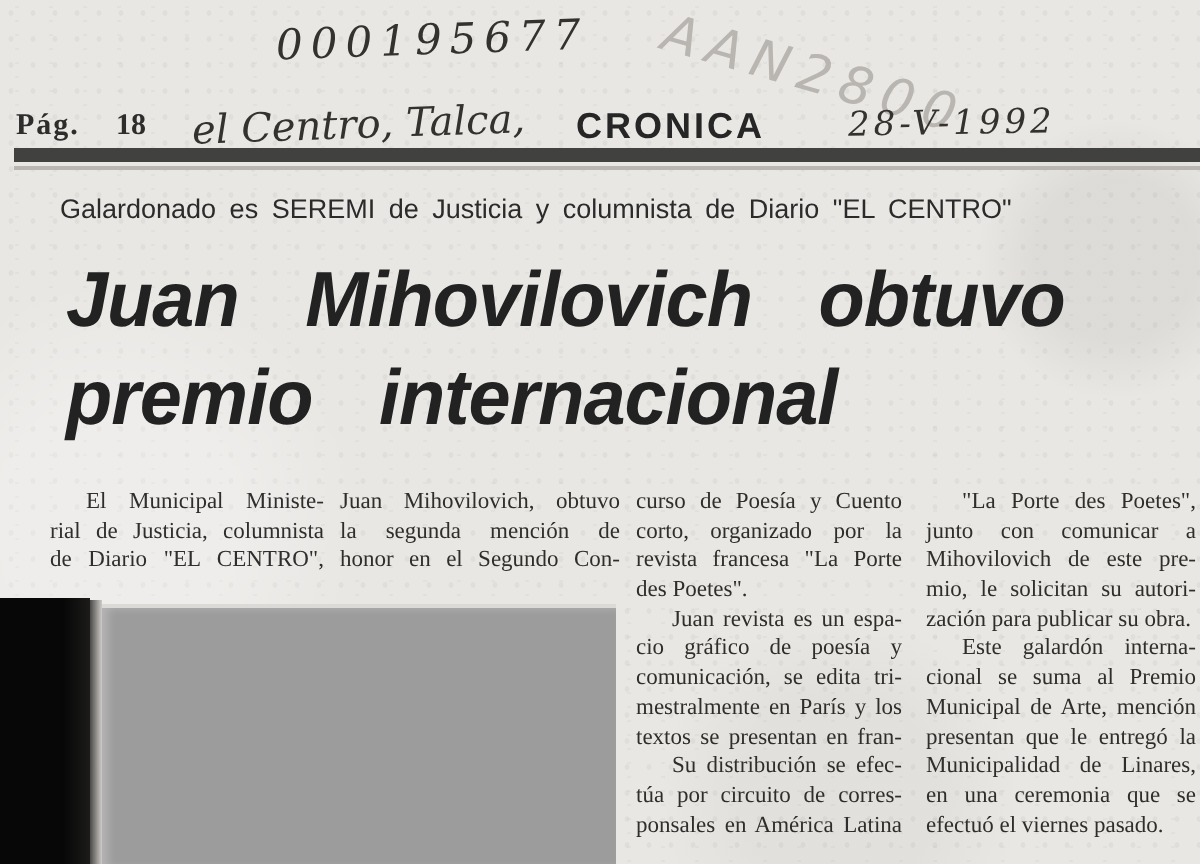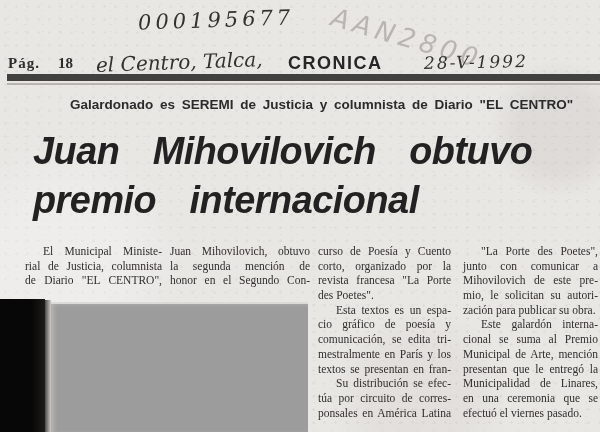--- a/index.html
+++ b/index.html
@@ -35,21 +35,21 @@
   .section{
     left:288px;top:53px;font-size:18px;font-weight:bold;letter-spacing:1.5px;
     font-family:"Liberation Sans", sans-serif;color:#262626;
   }
   .date-hand{left:424px;top:52px;font-size:17px;letter-spacing:2px;transform:rotate(-1deg);}
   .rule-thick{left:7px;top:74px;width:593px;height:7px;background:#414140;}
   .rule-thin{left:7px;top:83px;width:593px;height:2px;background:#b9b6b2;}
   
   .kicker{
     left:30px;top:97px;font-family:"Liberation Sans", sans-serif;
-    font-size:13.5px;font-weight:bold;color:#2b2b2b;word-spacing:3px;white-space:nowrap;margin-left:40px;
+    font-size:13.5px;font-weight:normal;color:#2b2b2b;word-spacing:3px;white-space:nowrap;
   }
   .headline{
     left:33px;top:126px;width:560px;
     font-family:"Liberation Sans", sans-serif;font-weight:bold;font-style:italic;
     font-size:39px;line-height:49px;color:#222;word-spacing:24px;letter-spacing:-0.5px;
     transform:scaleX(0.97);transform-origin:left top;white-space:nowrap;
   }
   
   .col{position:absolute;top:244px;font-size:11.5px;line-height:14.7px;color:#302e2c;}
   .col1{left:25px;width:137px;}
@@ -101,21 +101,21 @@
   <div class="col col2">
       <div class="bline">Juan Mihovilovich, obtuvo</div>
       <div class="bline">la segunda mención de</div>
       <div class="bline">honor en el Segundo Con-</div>
     </div>
   <div class="col col3">
       <div class="bline">curso de Poesía y Cuento</div>
       <div class="bline">corto, organizado por la</div>
       <div class="bline">revista francesa "La Porte</div>
       <div class="bline end">des Poetes".</div>
-      <div class="bline ind">Esta textos es un espa-</div>
+      <div class="bline ind">Juan revista es un espa-</div>
       <div class="bline">cio gráfico de poesía y</div>
       <div class="bline">comunicación, se edita tri-</div>
       <div class="bline">mestralmente en París y los</div>
       <div class="bline">textos se presentan en fran-</div>
       <div class="bline ind">Su distribución se efec-</div>
       <div class="bline">túa por circuito de corres-</div>
       <div class="bline">ponsales en América Latina</div>
     </div>
   <div class="col col4">
       <div class="bline ind">"La Porte des Poetes",</div>

